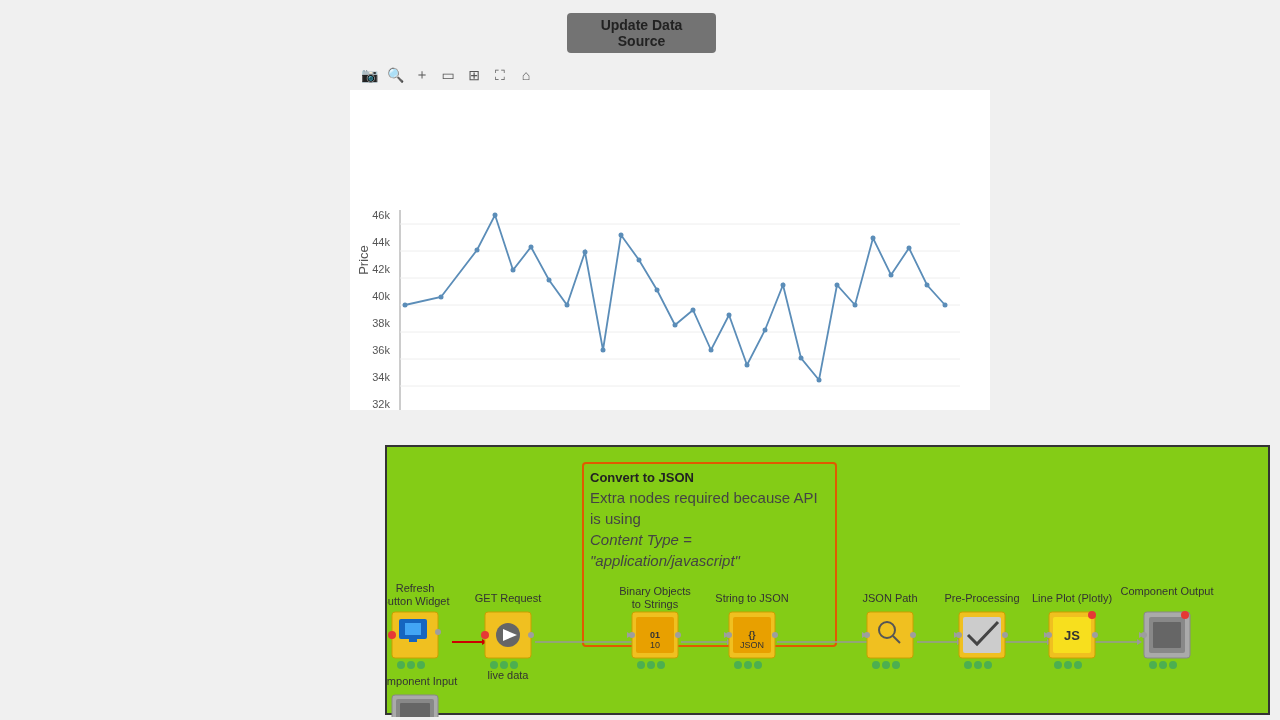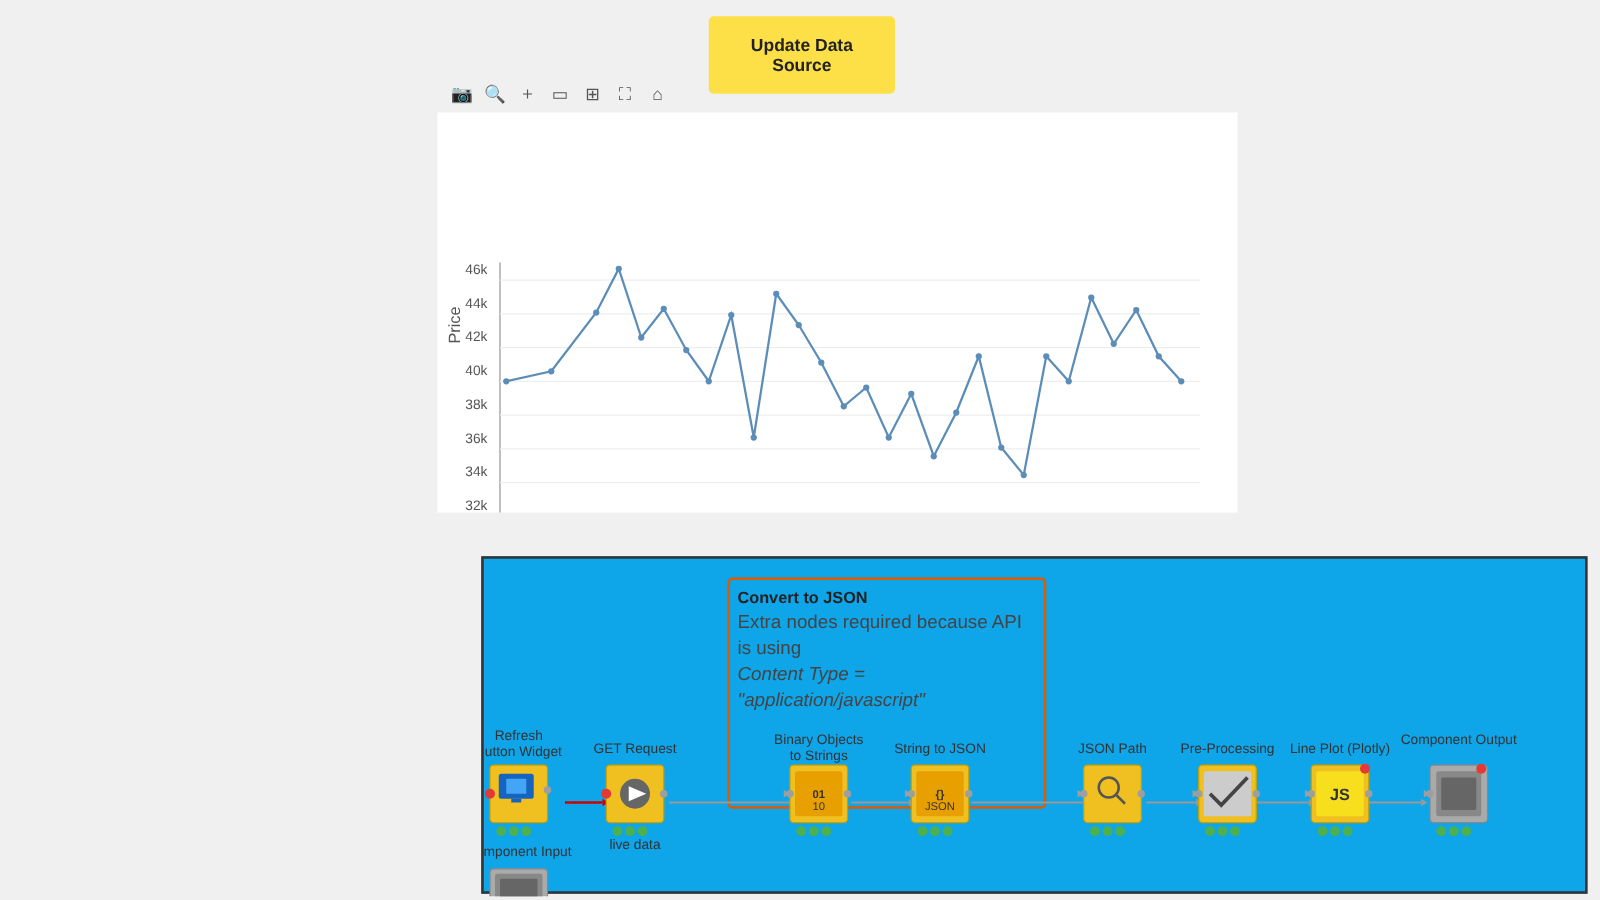--- a/index.html
+++ b/index.html
@@ -13,24 +13,24 @@
     }
 
     
     #update-btn-container {
       position: absolute;
       top: 13px;
       left: 567px;
       width: 149px;
     }
     #update-btn {
-      background: #fde047;
+      background: #737373;
       border: none;
       border-radius: 4px;
-      padding: 15px 16px;
+      padding: 4px 16px;
       font-size: 14px;
       font-weight: bold;
       color: #222;
       cursor: pointer;
       width: 100%;
     }
 
     
     #chart-toolbar {
       position: absolute;
@@ -63,21 +63,21 @@
       background: white;
     }
 
     
     #flow-container {
       position: absolute;
       top: 445px;
       left: 385px;
       width: 885px;
       height: 270px;
-      background: #0ea5e9;
+      background: #84cc16;
       border: 2px solid #333;
     }
 
     
     #convert-box {
       position: absolute;
       top: 15px;
       left: 195px;
       width: 255px;
       height: 185px;

